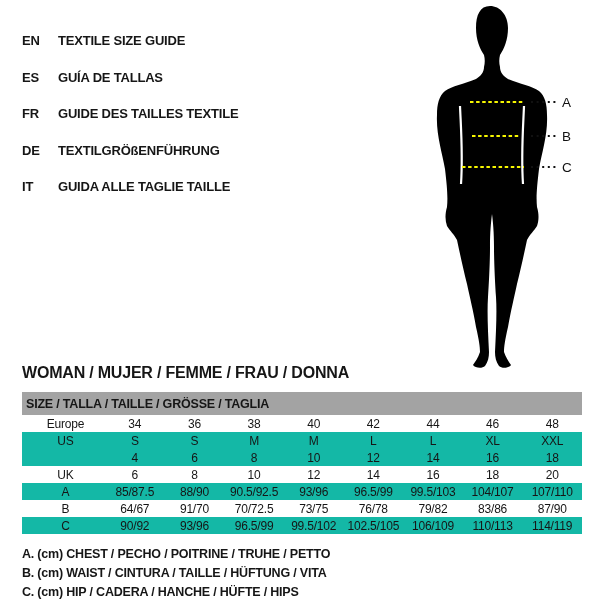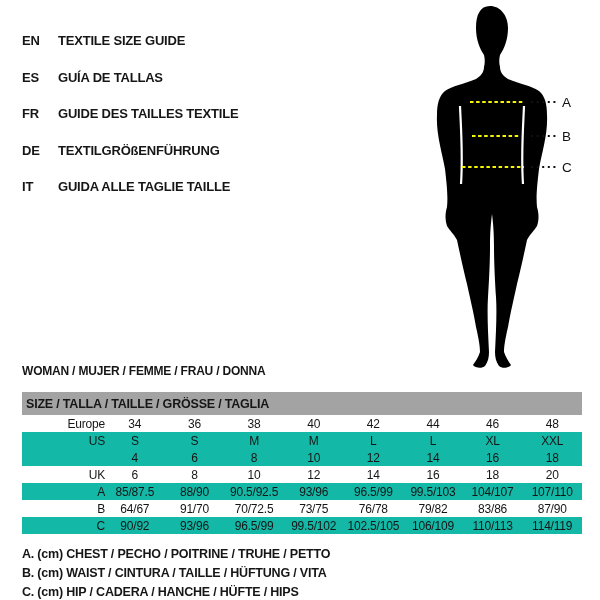--- a/index.html
+++ b/index.html
@@ -16,29 +16,29 @@
     font-size:13px;font-weight:bold;letter-spacing:-0.2px;white-space:nowrap;margin-top:19px;}
   .lang-code{width:36px;flex:0 0 36px;}
 
   
   #figure-wrap{position:absolute;left:400px;top:0;width:200px;height:375px;}
   #figure-wrap svg{display:block;}
   .marker-label{font-size:13.5px;fill:#111;font-stretch:condensed;}
 
   
   #section-title{position:absolute;left:22px;top:364px;
-    font-size:12px;font-weight:bold;letter-spacing:-0.2px;}
+    font-size:16px;font-weight:bold;letter-spacing:-0.2px;}
 
   
   #size-table{position:absolute;left:22px;top:392px;width:560px;
     border-collapse:collapse;table-layout:fixed;font-size:12px;letter-spacing:-0.2px;}
   #size-table th{background:#a3a3a3;height:23px;text-align:left;
     font-weight:bold;font-size:12.5px;padding:0 0 0 4px;}
   #size-table td{height:17px;padding:0;text-align:center;font-weight:normal;}
-  #size-table td.row-label{text-align:right;padding-left:4px;}
+  #size-table td.row-label{text-align:center;padding-left:4px;}
   #size-table tr.shaded{background:#14b8a6;}
 
   
   #legend{position:absolute;left:22px;top:545px;}
   .legend-line{font-size:12.5px;font-weight:bold;line-height:19px;
     letter-spacing:-0.2px;white-space:nowrap;}
 </style>
 </head>
 <body>
 

